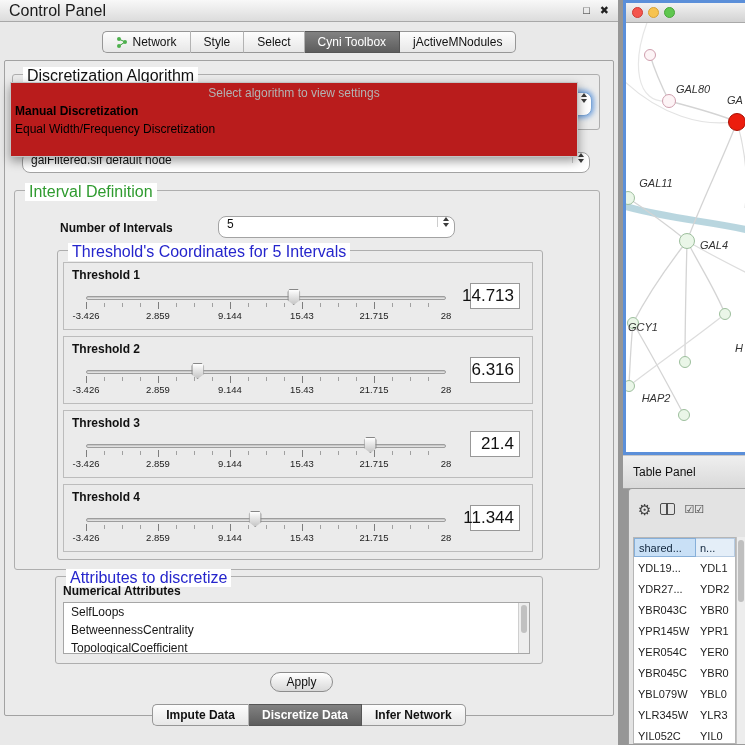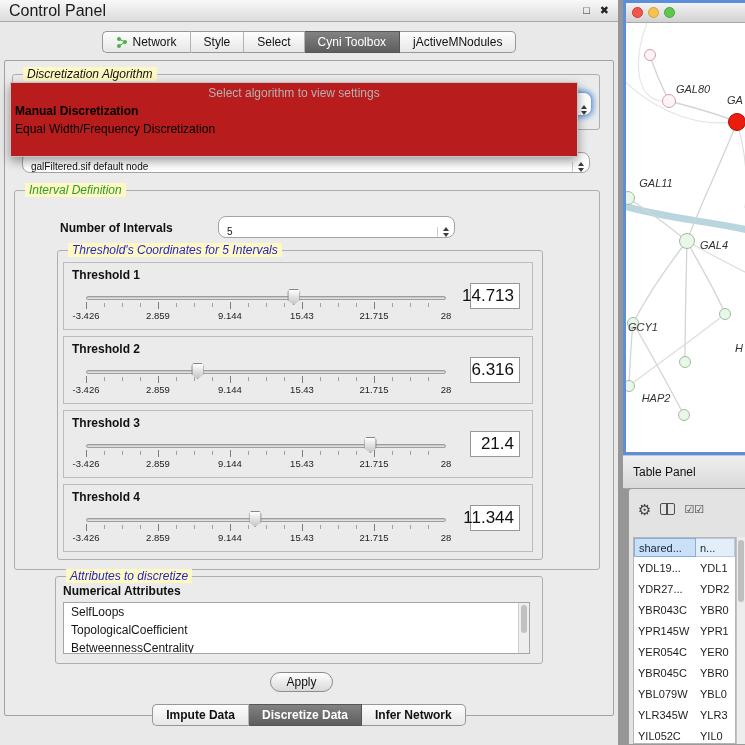--- a/index.html
+++ b/index.html
@@ -21,26 +21,26 @@
     background:linear-gradient(#fdfdfd,#e7e7e7); border-top:1px solid #979797; border-bottom:1px solid #979797;
     border-right:1px solid #b3b3b3; white-space:nowrap; }
   .top-tabs .tab:first-child, .bottom-tabs .tab:first-child { border-left:1px solid #979797; border-radius:5px 0 0 5px; }
   .top-tabs .tab:last-child, .bottom-tabs .tab:last-child { border-right:1px solid #979797; border-radius:0 5px 5px 0; }
   .tab.selected { background:linear-gradient(#828282,#5d5d5d); color:#fff; border-color:#555; }
 
   .cp-inner { position:absolute; left:4px; top:60px; width:610px; height:656px;
     background:#ebebeb; border:1px solid #a2a2a2; border-radius:2px; }
 
   .fieldset { position:absolute; border:1px solid #aeaeae; border-radius:3px; }
-  .fieldset > .legend { position:absolute; top:-8px; left:10px; background:#fef9c3; padding:0 4px; font-size:12px; white-space:nowrap;font-style:italic; }
+  .fieldset > .legend { position:absolute; top:-8px; left:10px; background:#ffffff; padding:0 4px; font-size:16px; white-space:nowrap; }
   .legend.green { color:#2f9b2f; }
   .legend.blue { color:#2525cc; }
 
   .combo { position:absolute; background:#fff; border:1px solid #a3a3a3; border-radius:8px;
-    display:flex; align-items:flex-end; font-size:10px; color:#111; }
+    display:flex; align-items:flex-start; font-size:12px; color:#111; }
   .combo .txt { flex:1; display:flex; align-items:center; padding:0 8px; white-space:nowrap; overflow:hidden; }
   .combo .stepper { width:17px; border-left:1px solid #cdcdcd; display:flex; flex-direction:column;
     align-items:center; justify-content:center; }
   .arr-up { width:0; height:0; border-left:3.5px solid transparent; border-right:3.5px solid transparent;
     border-bottom:4px solid #3c3c3c; margin-bottom:2px; }
   .arr-dn { width:0; height:0; border-left:3.5px solid transparent; border-right:3.5px solid transparent;
     border-top:4px solid #3c3c3c; }
   .combo.focused { box-shadow:0 0 5px 2px rgba(95,150,220,.85); border-color:#7da6d6; }
 
   .algo-popup { position:absolute; left:10px; top:82px; width:568px; background:#b91c1c;
@@ -283,22 +283,22 @@
       </div>
       <div class="value-box">11.344</div>
     </div>
 
     <div class="fieldset" style="left:55px; top:576px; width:488px; height:88px;">
       <span class="legend blue">Attributes to discretize</span>
     </div>
     <div class="plain-label bold" style="left:63px; top:584px;">Numerical Attributes</div>
     <div class="attr-list">
       <div class="attr-item">SelfLoops</div>
+      <div class="attr-item">BetweennessCentrality</div>
       <div class="attr-item">TopologicalCoefficient</div>
-      <div class="attr-item">BetweennessCentrality</div>
       <div class="attr-scroll">
           <div class="attr-thumb"></div>
         </div>
     </div>
 
     <div class="apply-btn">Apply</div>
 
     <div class="bottom-tabs">
       <div class="tab">
         <span>Impute Data</span>

